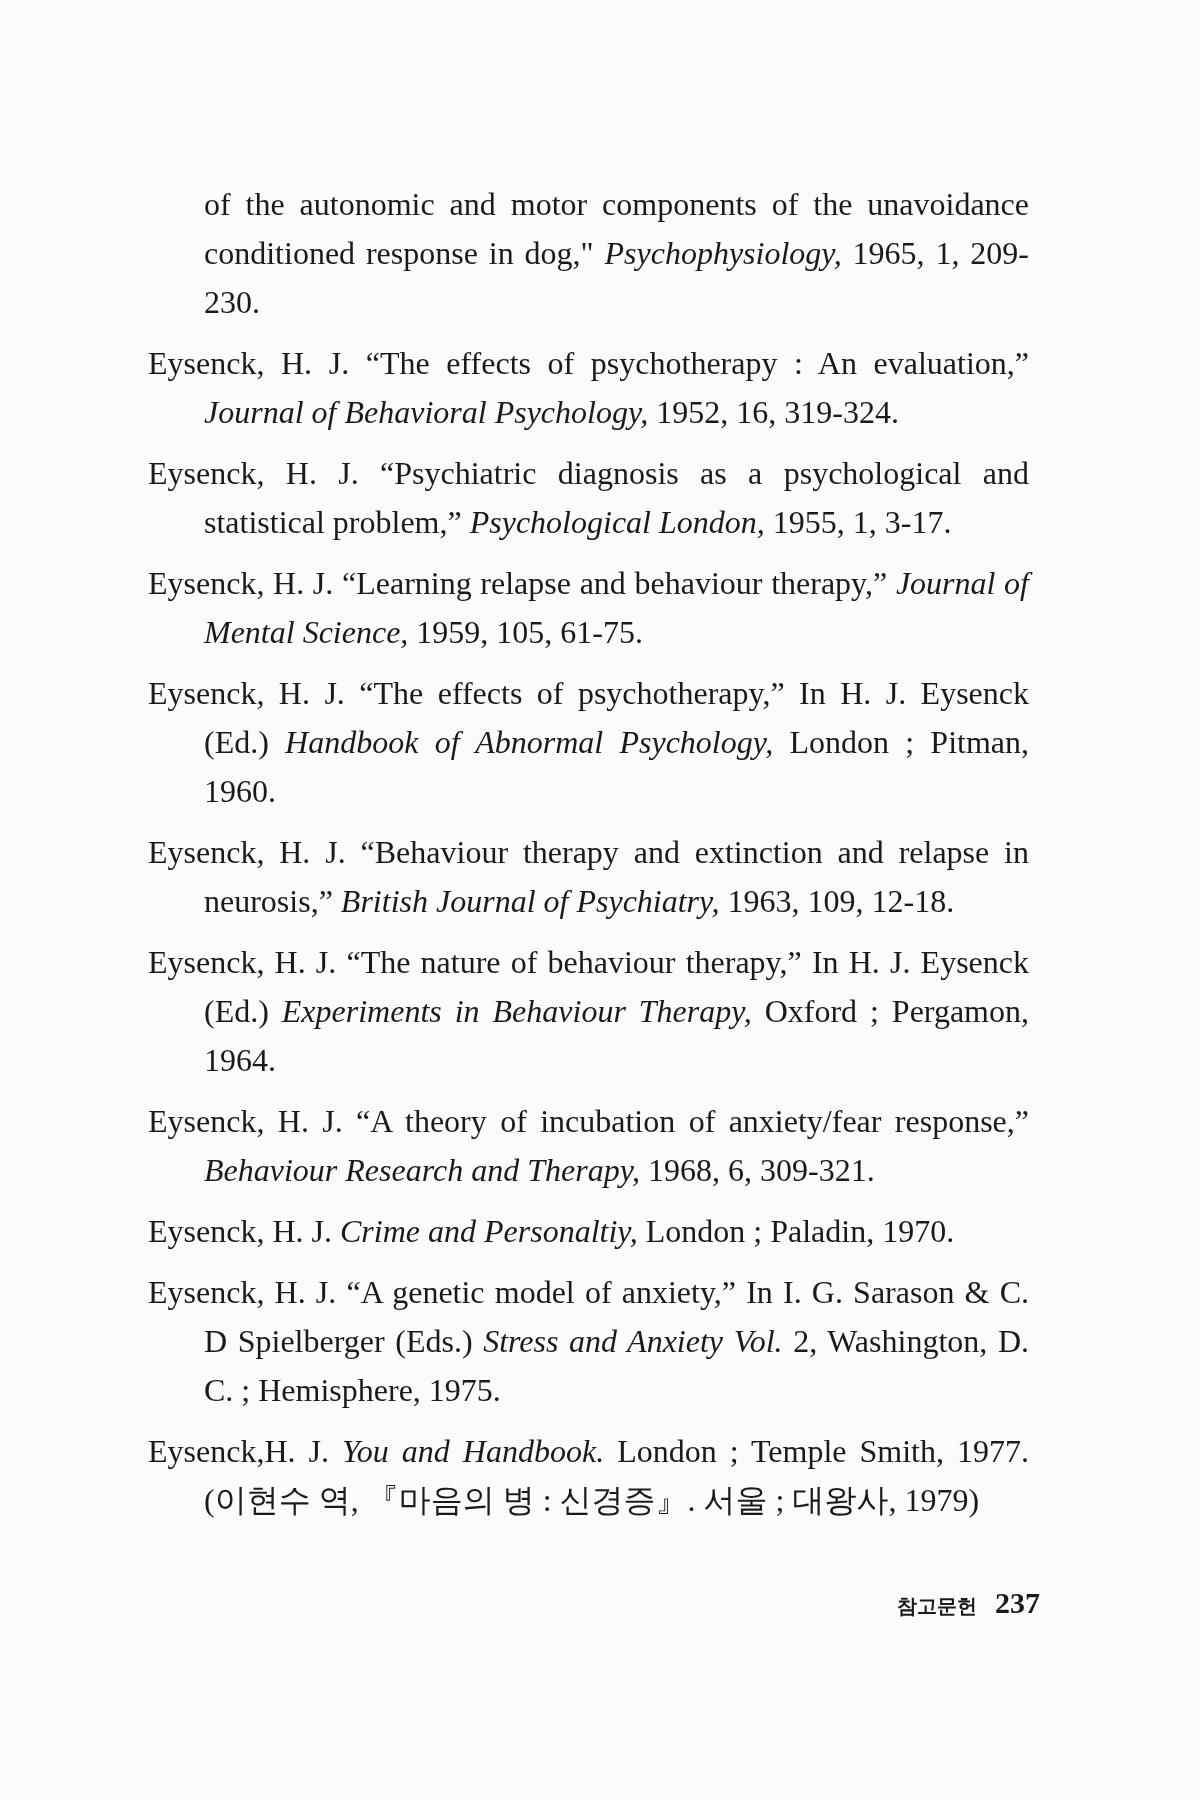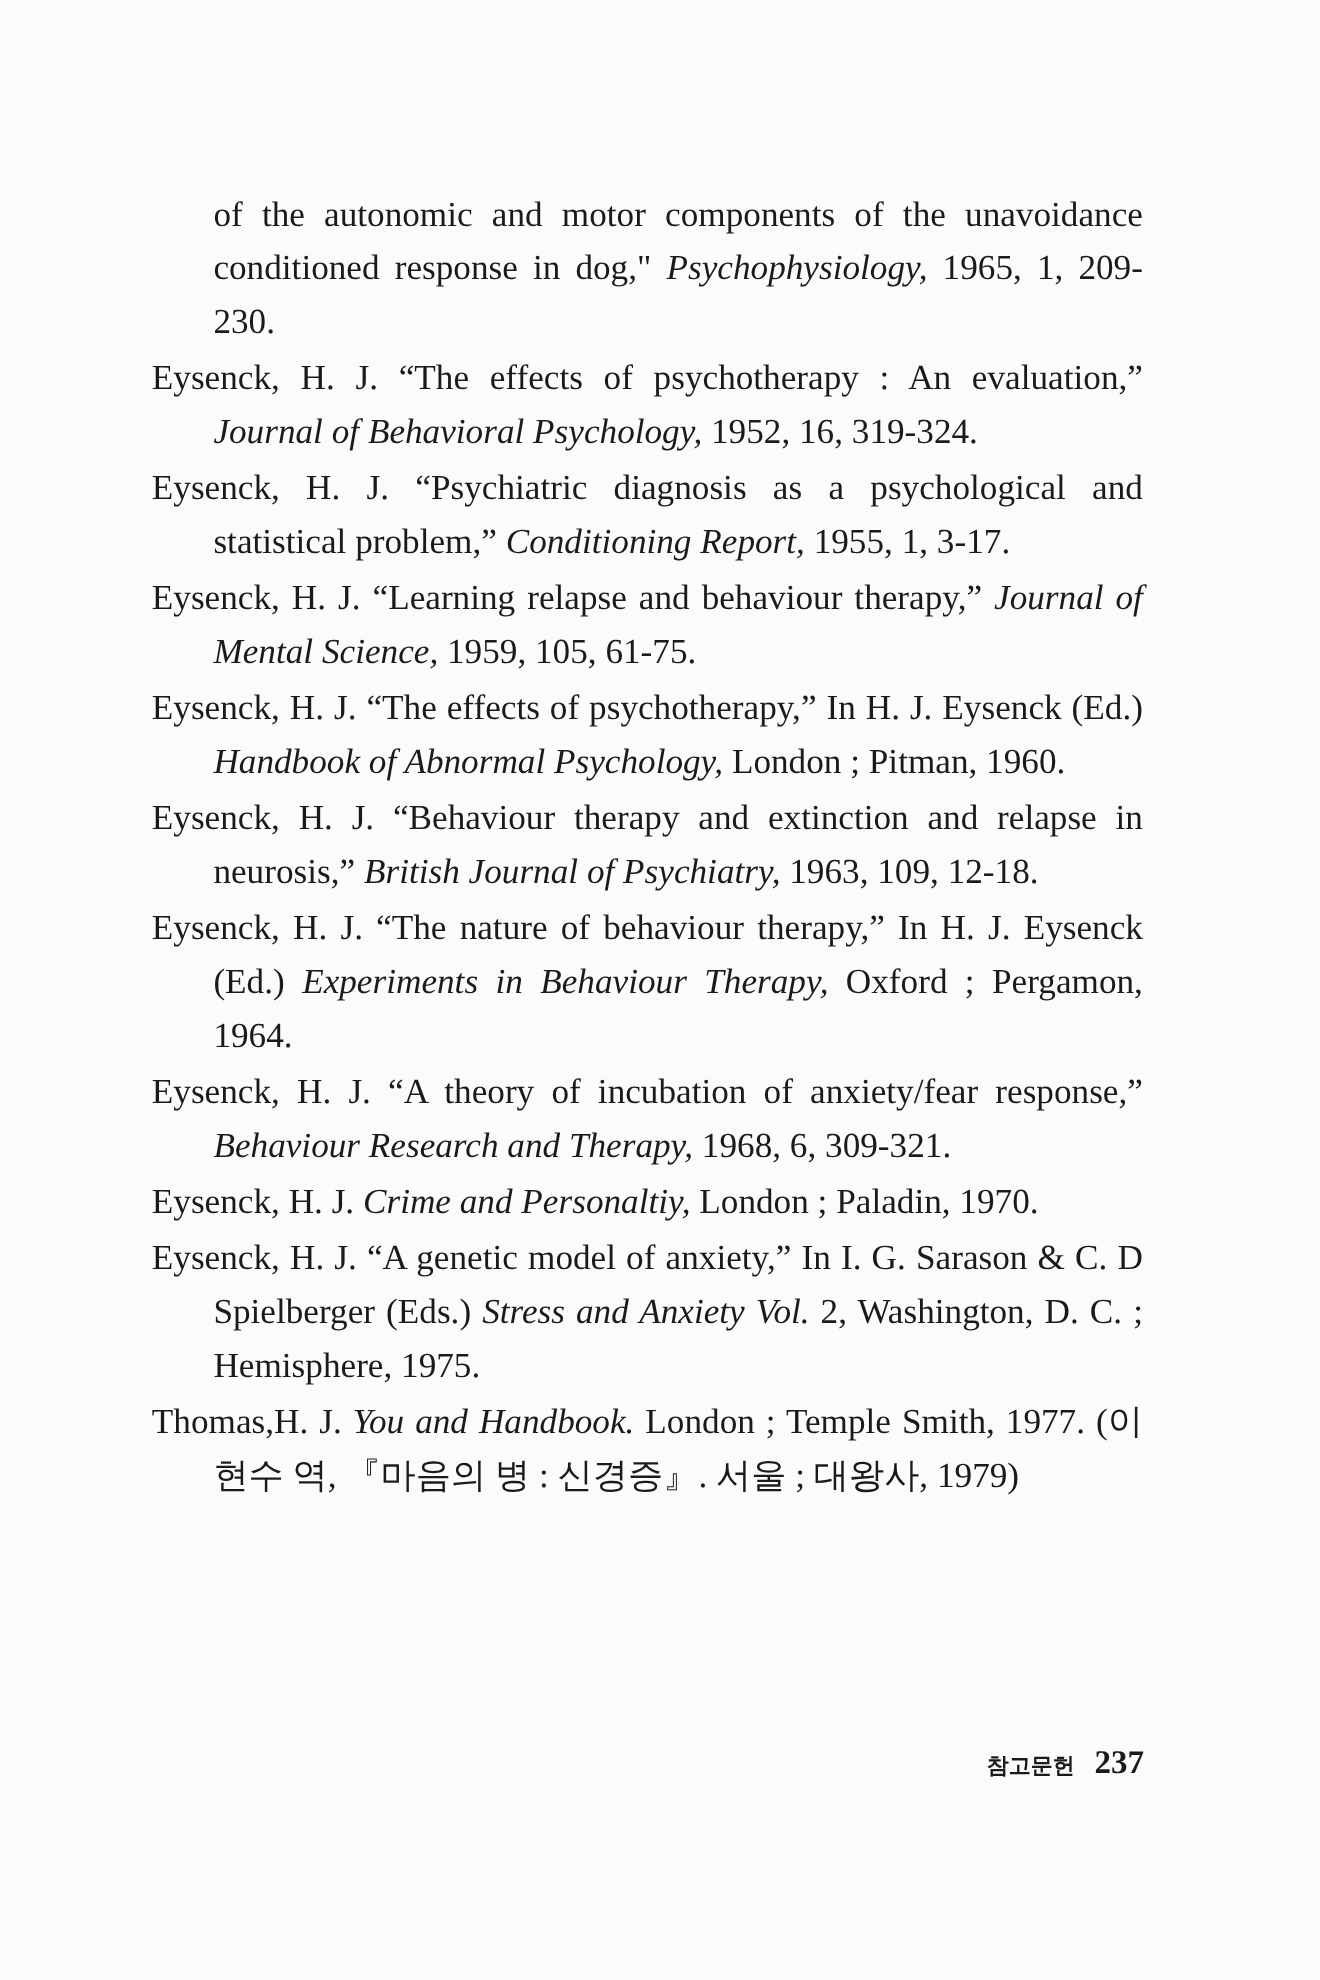--- a/index.html
+++ b/index.html
@@ -7,42 +7,42 @@
     width: 1200px; height: 1800px;
     background: #fbfbfb;
     font-family: "Liberation Serif", "DejaVu Serif", serif;
     color: #1a1a1a;
     position: relative;
     overflow: hidden;
   }
   .page { position: absolute; left: 0; top: 0; width: 1200px; height: 1800px; }
   .refs { position: absolute; left: 136px; top: 168px; width: 905px; }
   .ref { font-size: 32px; line-height: 49px; margin: 0 0 0 0; }
-  .ref p { margin: 2px; padding-left: 56px; text-indent: -56px; text-align: justify; }
+  .ref p { margin: 12px; padding-left: 56px; text-indent: -56px; text-align: justify; }
   .ref i { font-style: italic; }
   .cont p { padding-left: 56px; text-indent: 0; }
   .footer {
     position: absolute; right: 160px; top: 1586px;
     font-size: 30px; font-weight: bold;
   }
   .footer .kor { font-family: "DejaVu Sans", sans-serif; font-size: 20px; margin-right: 18px; }
 </style>
 </head>
 <body>
 
 <div class="page">
   <div class="refs">
     <div class="ref cont">
         <p><span>of the autonomic and motor components of the unavoidance conditioned response in dog," </span><i>Psychophysiology,</i><span> 1965, 1, 209-230.</span></p>
       </div>
     <div class="ref">
         <p><span>Eysenck, H. J. “The effects of psychotherapy : An evaluation,” </span><i>Journal of Behavioral Psychology,</i><span> 1952, 16, 319-324.</span></p>
       </div>
     <div class="ref">
-        <p><span>Eysenck, H. J. “Psychiatric diagnosis as a psychological and statistical problem,” </span><i>Conditioning Report,</i><span> 1955, 1, 3-17.</span></p>
+        <p><span>Eysenck, H. J. “Psychiatric diagnosis as a psychological and statistical problem,” </span><i>Psychological London,</i><span> 1955, 1, 3-17.</span></p>
       </div>
     <div class="ref">
         <p><span>Eysenck, H. J. “Learning relapse and behaviour therapy,” </span><i>Journal of Mental Science,</i><span> 1959, 105, 61-75.</span></p>
       </div>
     <div class="ref">
         <p><span>Eysenck, H. J. “The effects of psychotherapy,” In H. J. Eysenck (Ed.) </span><i>Handbook of Abnormal Psychology,</i><span> London ; Pitman, 1960.</span></p>
       </div>
     <div class="ref">
         <p><span>Eysenck, H. J. “Behaviour therapy and extinction and relapse in neurosis,” </span><i>British Journal of Psychiatry,</i><span> 1963, 109, 12-18.</span></p>
       </div>
@@ -52,20 +52,20 @@
     <div class="ref">
         <p><span>Eysenck, H. J. “A theory of incubation of anxiety/fear response,” </span><i>Behaviour Research and Therapy,</i><span> 1968, 6, 309-321.</span></p>
       </div>
     <div class="ref">
         <p><span>Eysenck, H. J. </span><i>Crime and Personaltiy,</i><span> London ; Paladin, 1970.</span></p>
       </div>
     <div class="ref">
         <p><span>Eysenck, H. J. “A genetic model of anxiety,” In I. G. Sarason &amp; C. D Spielberger (Eds.) </span><i>Stress and Anxiety Vol.</i><span> 2, Washington, D. C. ; Hemisphere, 1975.</span></p>
       </div>
     <div class="ref">
-        <p><span>Thomas,H. J. </span><i>You and Handbook.</i><span> London ; Temple Smith, 1977. (이현수 역, 『마음의 병 : 신경증』. 서울 ; 대왕사, 1979)</span></p>
+        <p><span>Eysenck,H. J. </span><i>You and Handbook.</i><span> London ; Temple Smith, 1977. (이현수 역, 『마음의 병 : 신경증』. 서울 ; 대왕사, 1979)</span></p>
       </div>
   </div>
 
   <div class="footer">
     <span class="kor">참고문헌</span><span>237</span>
   </div>
 </div>
 
 </body></html>

